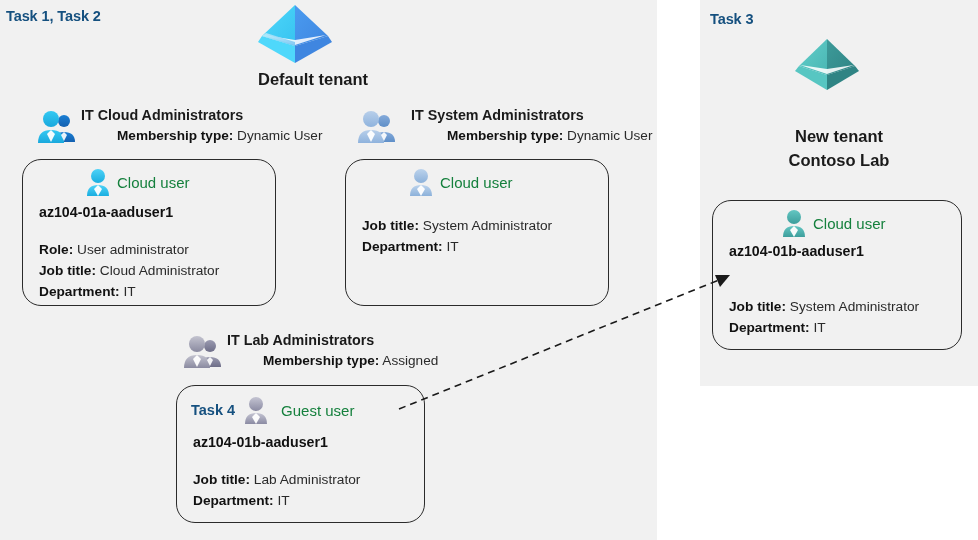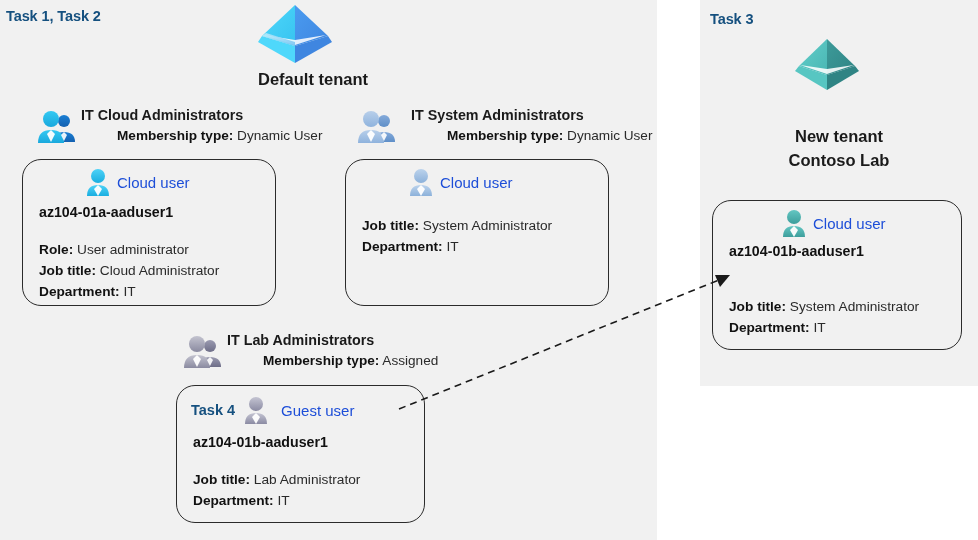--- a/index.html
+++ b/index.html
@@ -59,21 +59,21 @@
     border-radius: 19px;
   }
   .card-head {
     display: flex; align-items: center; gap: 6px;
     padding-left: 14px; white-space: nowrap;
   }
   .card-head .task-inline {
     color: #15507f; font-weight: bold; font-size: 14.5px; margin-right: 2px;
   }
   .card-head .u-icon svg { display: block; }
-  .card-head .u-type { font-size: 15px; color: #1d4ed8; }
+  .card-head .u-type { font-size: 15px; color: #15803d; }
   .card-user {
     font-weight: bold; font-size: 14.2px; color: #111;
     padding-left: 16px; white-space: nowrap;
   }
   .card-attrs { padding-left: 16px; }
   .attr { font-size: 13.7px; color: #2a2a2a; white-space: nowrap; line-height: 1.52; }
   .attr b { font-weight: bold; color: #111; }
 
   
   #connector { position: absolute; left: 0; top: 0; width: 978px; height: 540px; pointer-events: none; }

